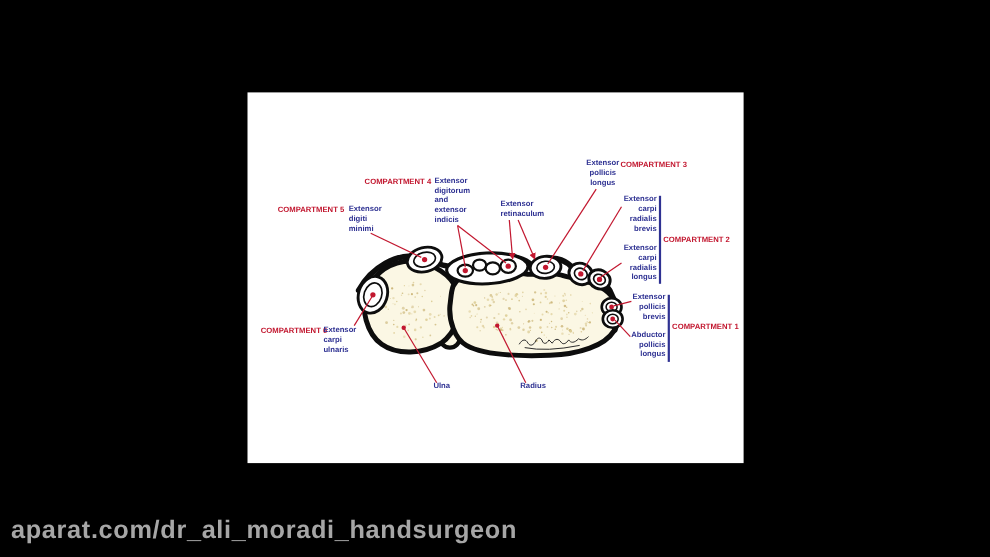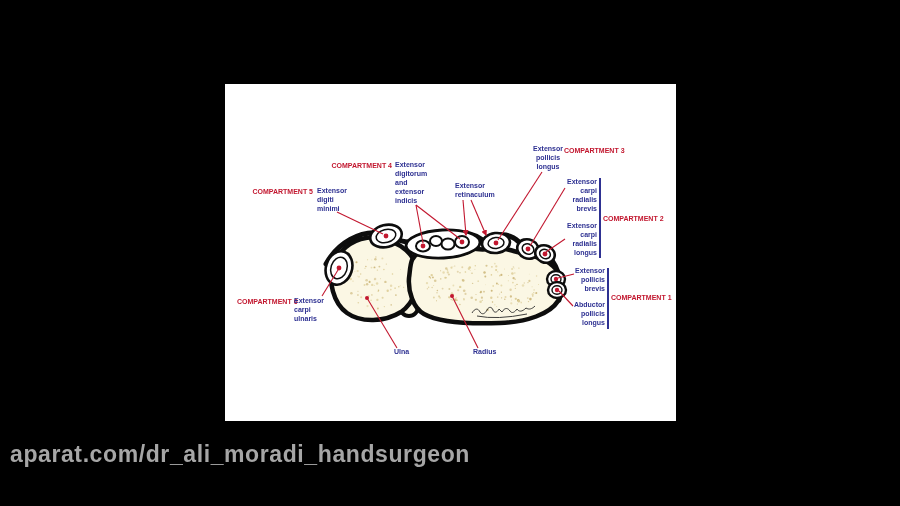--- a/index.html
+++ b/index.html
@@ -5,21 +5,21 @@
   html,body{margin:0;padding:0;width:900px;height:506px;background:#000;overflow:hidden;
             font-family:"Liberation Sans",sans-serif;position:relative}
   .panel{position:absolute;left:225px;top:84px;width:451px;height:337px;background:#ffffff}
   .panel svg{position:absolute;left:0;top:0}
   .lbl{position:absolute;font-size:7px;font-weight:bold;line-height:9px;letter-spacing:0}
   .red{color:#c2172f;white-space:nowrap}
   .blue{color:#2e3192;white-space:pre-line}
   .ar{text-align:right}
   .ac{text-align:center}
   .bracket{position:absolute;width:2px;background:#2e3192}
-  .watermark{position:absolute;left:10px;top:441px;font-size:23px;font-weight:bold;
+  .watermark{position:absolute;left:10px;top:468px;font-size:23px;font-weight:bold;
              color:#a6a6a6;letter-spacing:0.6px;white-space:nowrap}
 </style>
 </head>
 <body>
 
 <div class="panel">
 
   <svg id="anatomy-svg" width="451" height="337" viewBox="0 0 451 337">
     <defs>
       <marker id="arr" viewBox="0 0 10 10" refX="8" refY="5" markerWidth="5.5" markerHeight="5.5" orient="auto">

